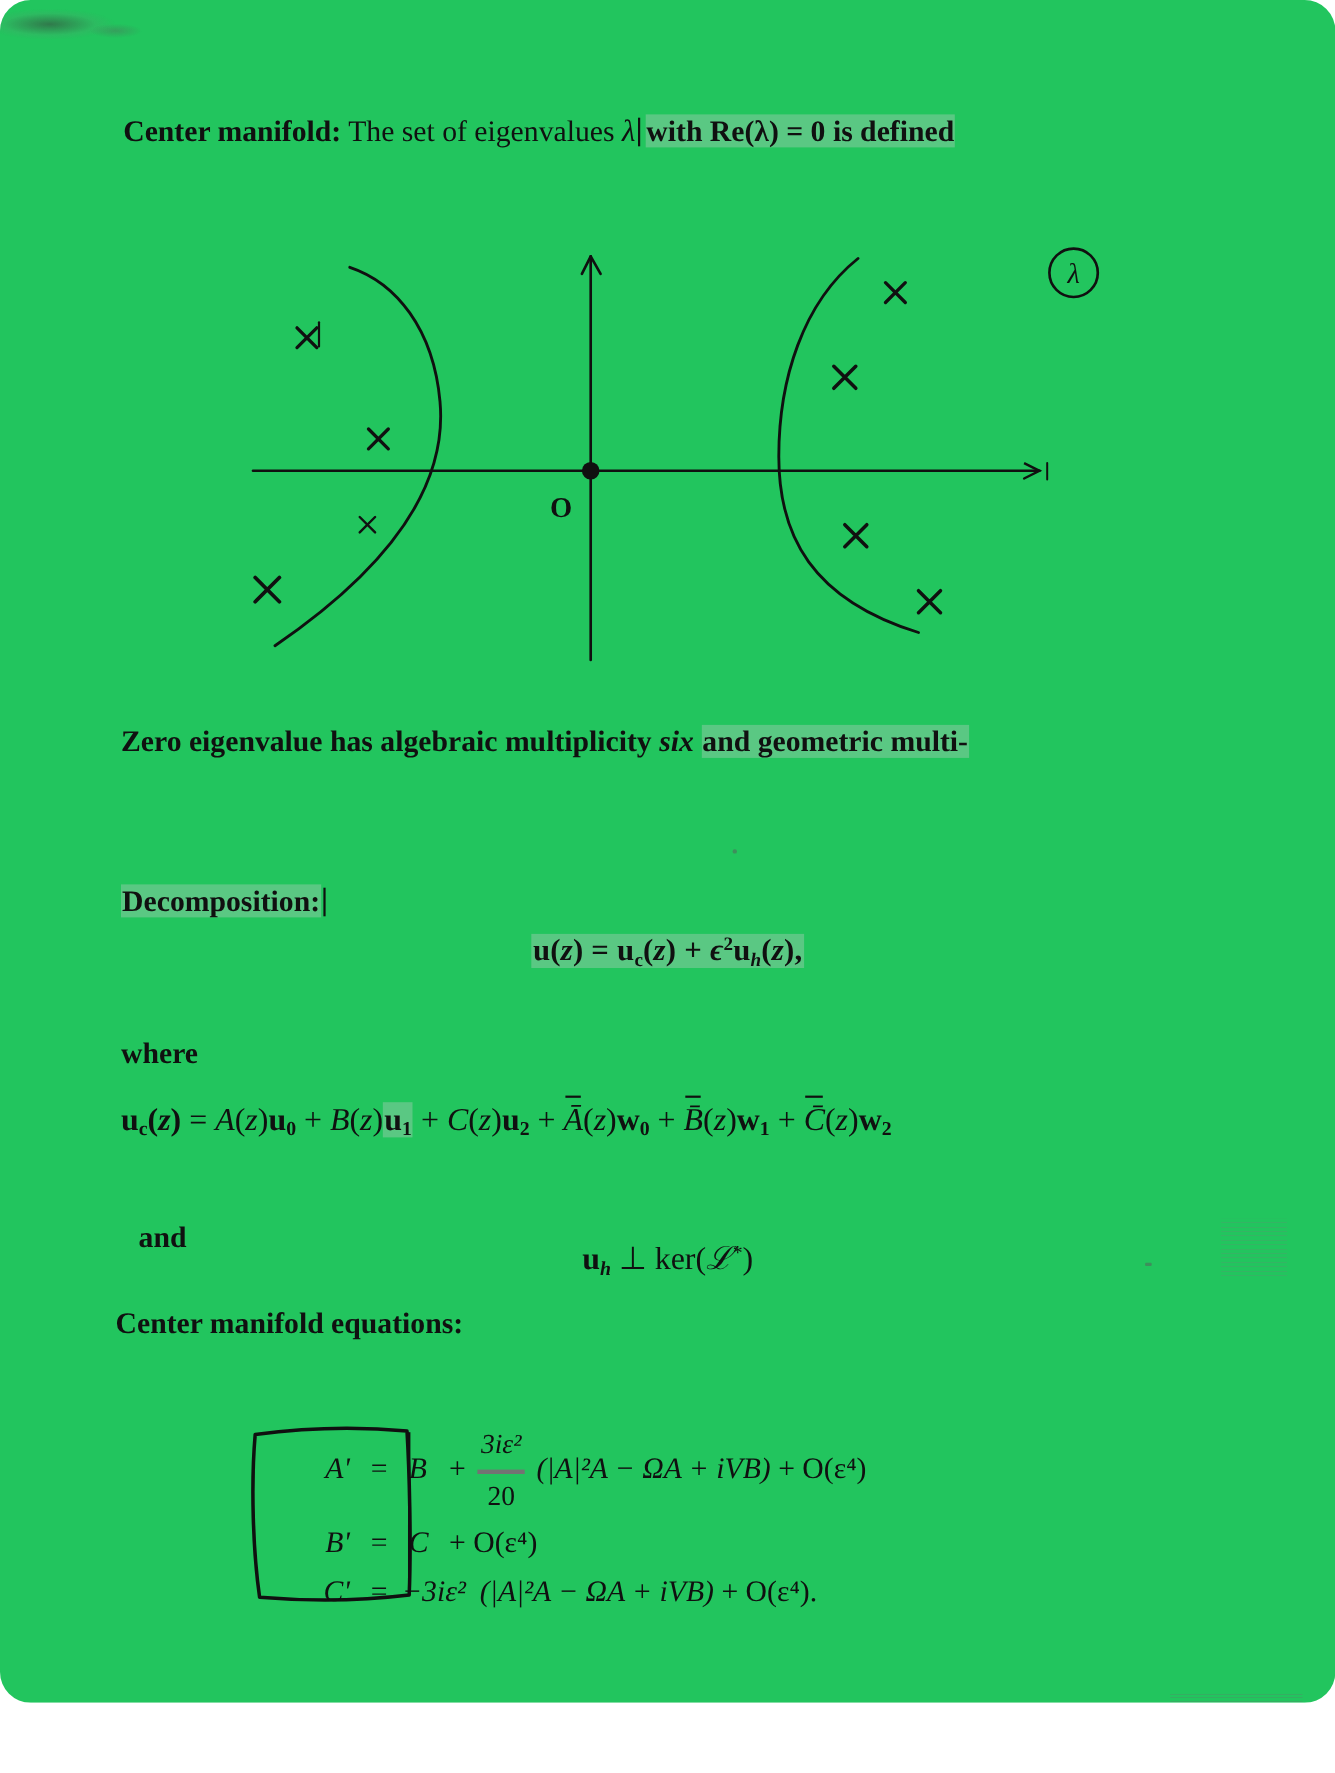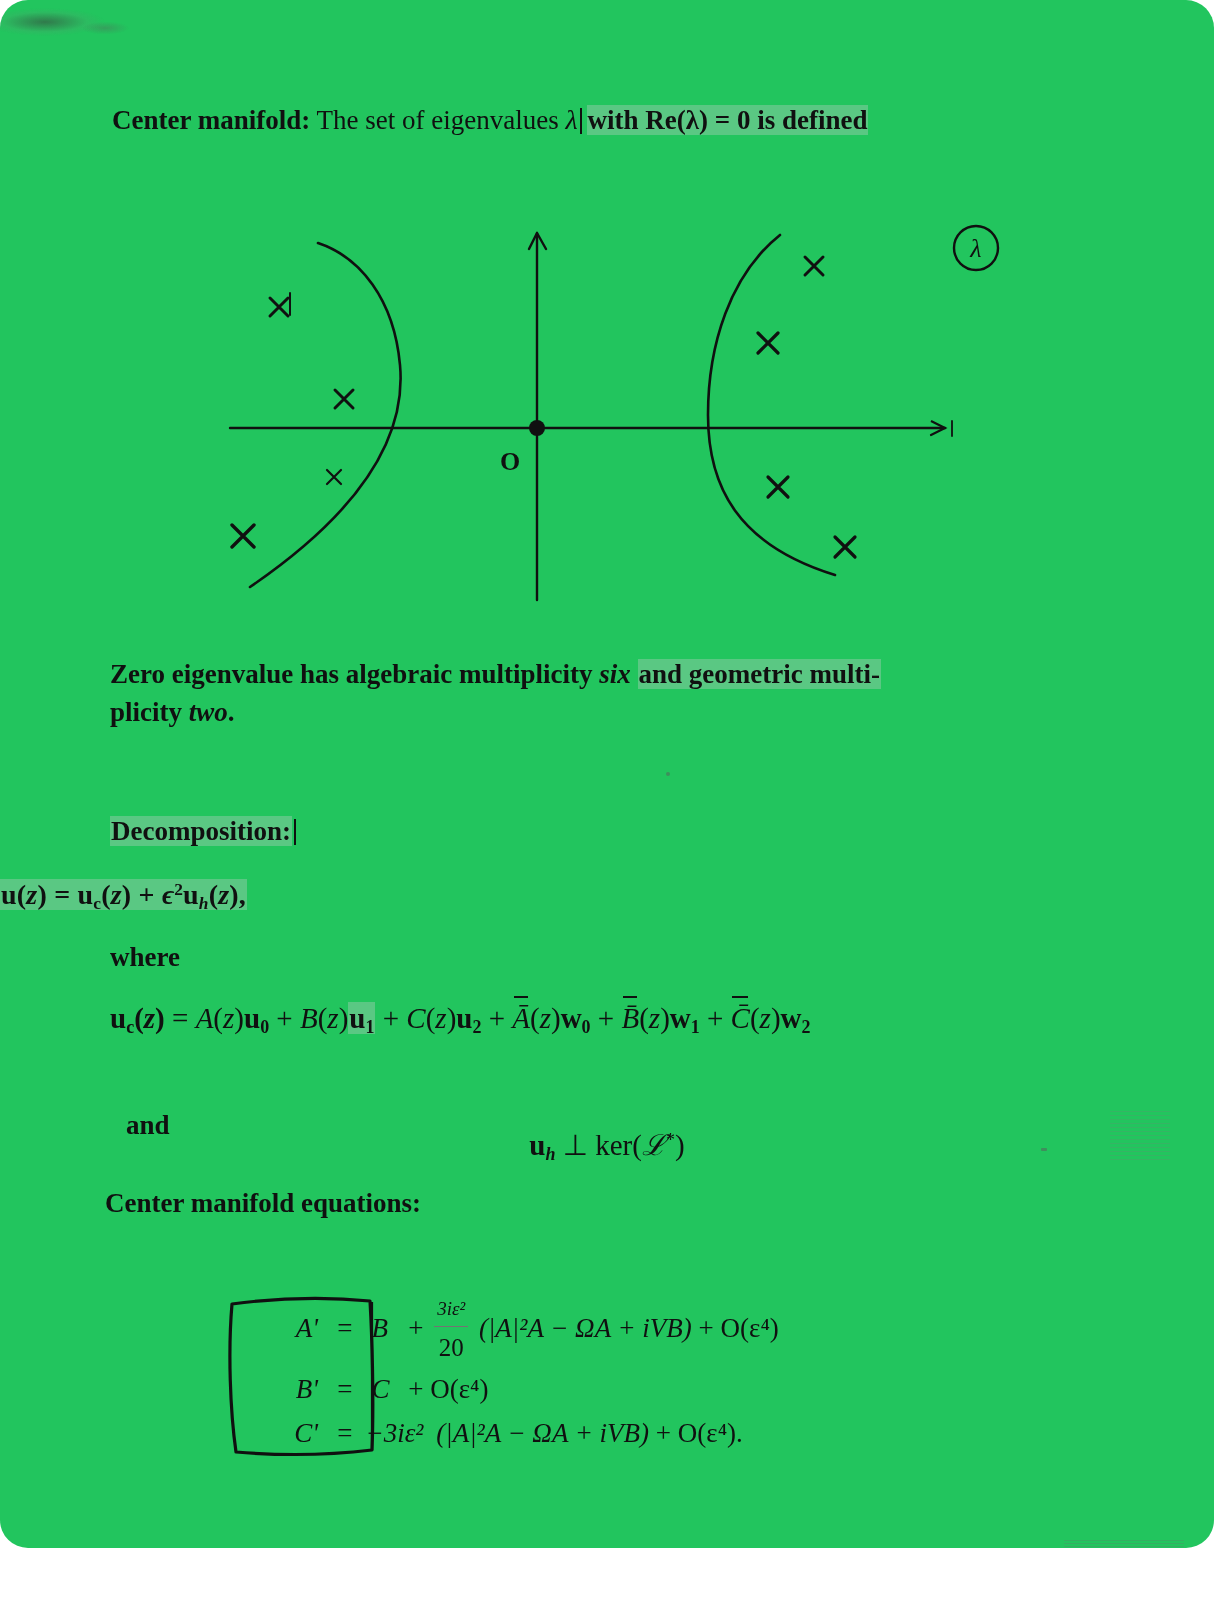--- a/index.html
+++ b/index.html
@@ -106,23 +106,23 @@
     width: 52px; height: 52px;
   }
   .frac {
     display: inline-block;
     vertical-align: middle;
     text-align: center;
     margin: 0 4px;
   }
   .frac .num {
     display: block;
-    border-bottom: 1px solid #737373;
+    border-bottom: 4px solid #737373;
     padding: 0 3px 1px 3px;
-    font-size: 19px;
+    font-size: 25px;
   }
   .frac .den {
     display: block;
     padding-top: 1px;
     font-size: 25px;
     font-style: normal;
   }
   .cm-box {
     position: absolute;
     left: 222px;
@@ -231,31 +231,27 @@
       <circle cx="26" cy="26" r="22" fill="none" stroke="#101010" stroke-width="2.4"></circle>
       <text x="26" y="35" text-anchor="middle" font-family="Liberation Serif, serif" font-style="italic" font-size="26" fill="#101010">λ</text>
     </svg>
   </div>
 
   <div class="block l1" style="left:110px; top:655px; width:1010px;">
     <span class="b">Zero eigenvalue</span>
     <span class="b">has algebraic multiplicity</span>
     <span class="b i">six</span>
     <span class="b hl">and geometric multi-</span>
-    <div>
-      <span class="b">plicity</span>
-      <span class="b i">two</span><span class="b">.</span>
-    </div>
-  </div>
-
-  <div class="block l1" style="left:110px; top:800px;margin-top:12px;">
+  </div>
+
+  <div class="block l1" style="left:110px; top:800px;">
     <span class="b hl">Decomposition:</span><span style="display:inline-block;width:2px;height:26px;background:#101010;vertical-align:-5px;margin-left:2px;"></span>
   </div>
 
-  <div class="block" style="left:0px; top:875px; width:1214px; ">
+  <div class="block" style="left:0px; top:845px; width:1214px; text-align:center;">
     <span class="bfm hl" style="font-size:28px; letter-spacing:0.2px;">
       u(<span class="math">z</span>) = u<sub>c</sub>(<span class="math">z</span>) + <span class="math">ϵ</span><sup>2</sup>u<sub><span class="math">h</span></sub>(<span class="math">z</span>),
     </span>
   </div>
 
   <div class="block l1 b" style="left:110px; top:938px;">where</div>
 
   <div class="block" style="left:110px; top:998px; width:1060px; font-size:29px;">
     <span class="bfm">u<sub>c</sub>(<span class="math">z</span>)</span>
     <span class="mathup"> = </span>

